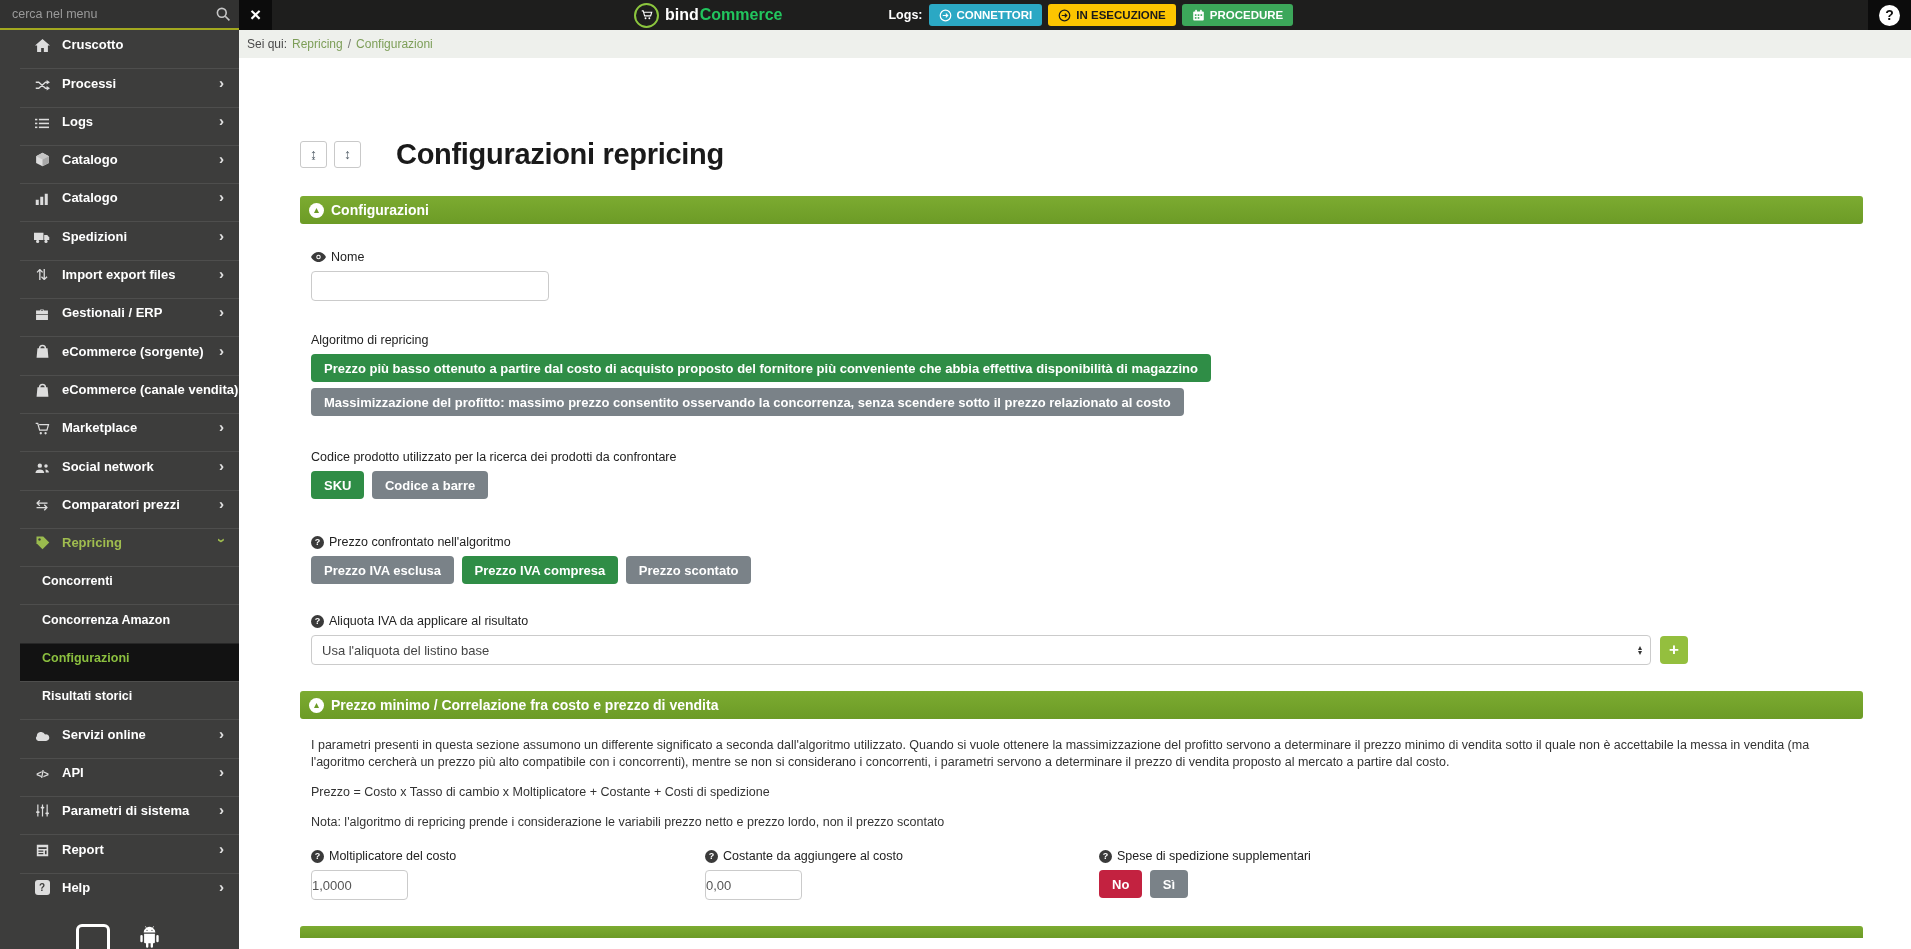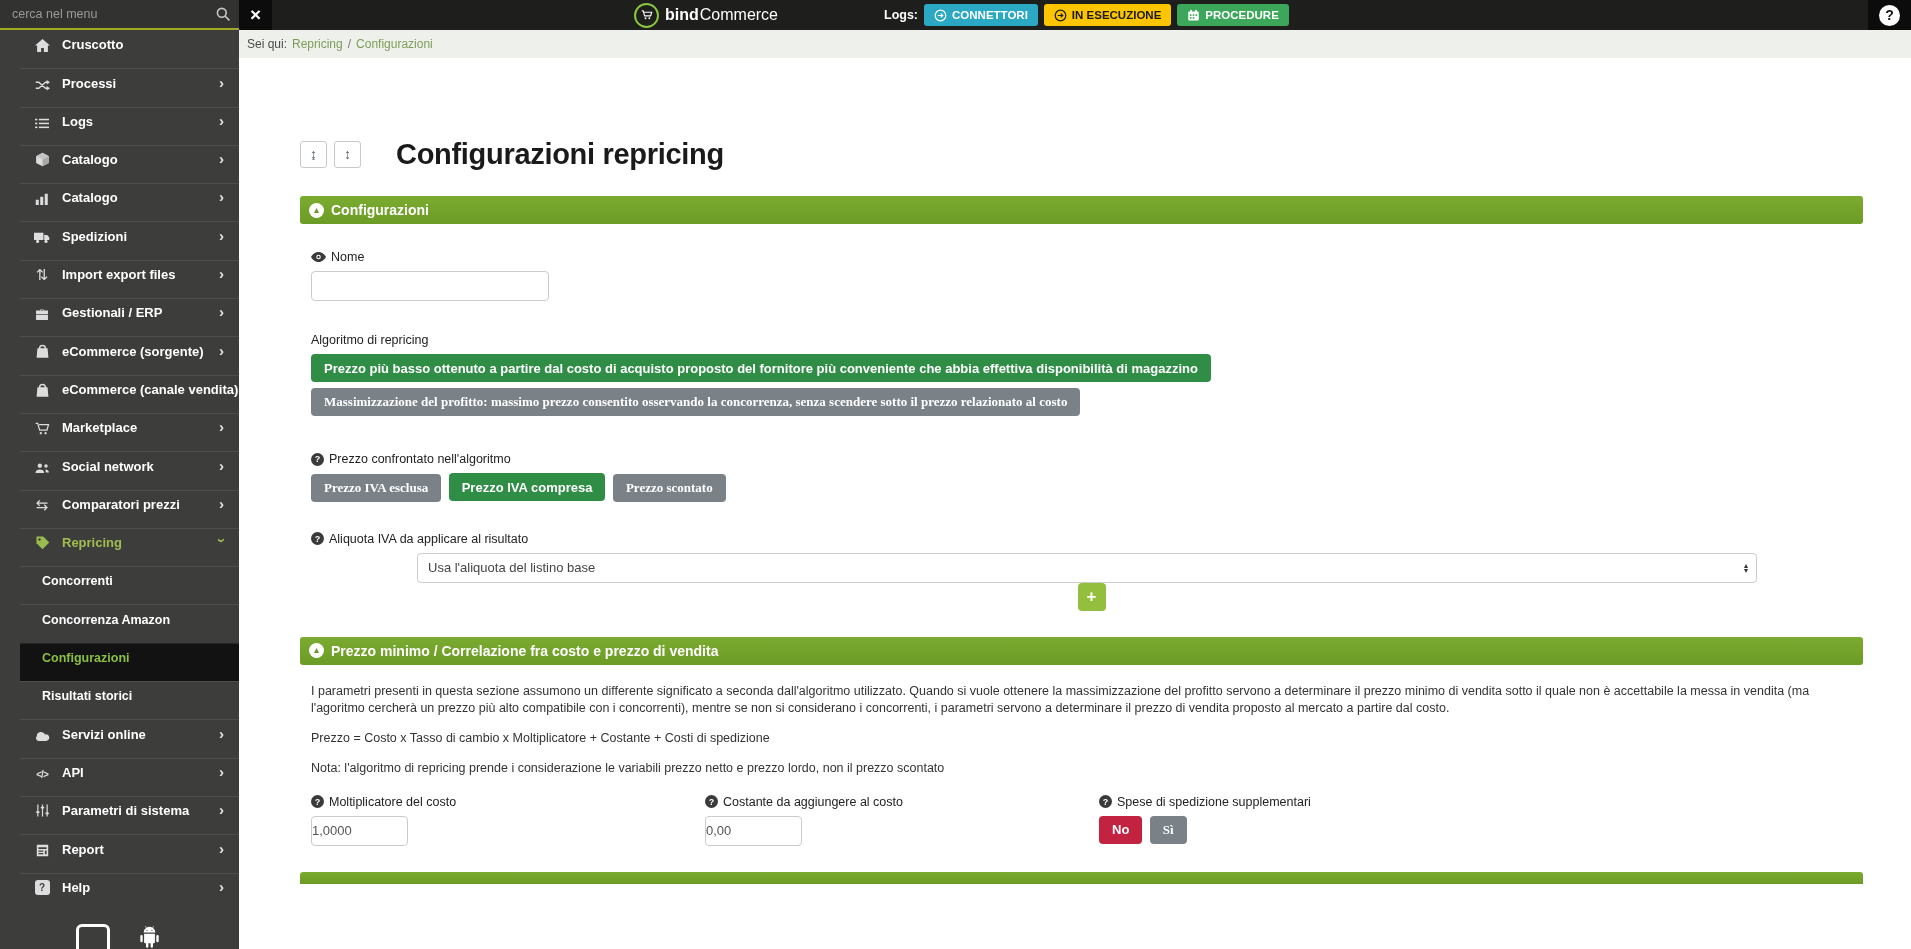--- a/index.html
+++ b/index.html
@@ -40,21 +40,21 @@
 
   .topbar { height:30px; background:#1e1e1d; display:flex; align-items:center; position:relative; }
   .tb-shade { position:absolute; left:980px; right:43px; top:0; bottom:0; background:#2a2a29; }
   .topbar > * { position:relative; z-index:1; }
   .tb-close { width:33px; height:30px; background:#0c0c0c; color:#fff; border:none;
               font-size:19px; font-weight:bold; cursor:pointer; line-height:30px; text-align:center; }
   .logo { display:flex; align-items:center; margin-left:362px; gap:6px; cursor:pointer;text-align:center; }
   .logo-circle { width:25px; height:25px; border:2.5px solid #8cc63e; border-radius:50%;
                  display:flex; align-items:center; justify-content:center; }
   .logo-t1 { color:#fff; font-size:16px; font-weight:bold; }
-  .logo-t2 { color:#ffffff; font-size:16px; font-weight:normal; margin-left:-5px; }
+  .logo-t2 { color:#22c55e; font-size:16px; font-weight:bold; margin-left:-5px; }
   .tb-logs { margin-left:106px; color:#fff; font-size:12.5px; font-weight:bold; }
   .tb-btn { height:22px; border:none; border-radius:3px; display:inline-flex; align-items:center;
             gap:5px; padding:0 10px; font-size:11.5px; font-weight:bold; margin-left:6px;
             cursor:pointer; font-family:inherit; }
   .tb-btn.cyan { background:#2ba8c4; color:#fff; }
   .tb-btn.yellow { background:#fdc500; color:#1a1a1a; }
   .tb-btn.green { background:#3ca75a; color:#fff; }
   .tb-help-zone { margin-left:auto; width:43px; height:30px; background:#0c0c0c;
                   display:flex; align-items:center; justify-content:center; cursor:pointer; }
   .tb-help { width:21px; height:21px; border-radius:50%; background:#fff; color:#111;
@@ -86,26 +86,26 @@
   .tinput { height:30px; border:1px solid #cbcbcb; border-radius:4px; padding:0 0;
             font-size:13px; color:#555; font-family:inherit; outline:none; }
   .w-nome { width:238px; }
   .w-num { width:97px; }
 
   .grp { margin-top:32px; }
   .btn { display:inline-flex; align-items:center; height:28px; padding:0 13px; border:none;
          border-radius:4px; color:#fff; font-size:13px; font-weight:bold; margin-right:3px;
          cursor:pointer; font-family:inherit; white-space:nowrap; }
   .btn.on { background:#2f8d46; }
-  .btn.off { background:#7a8288;font-family:Liberation Serif, serif; }
+  .btn.off { background:#7a8288; }
   .btn.no { background:#c32240; }
   .stack .btn { margin:0; }
   .stack > div + div { margin-top:6px; }
 
-  .aliq-row { display:flex; align-items:center;flex-direction:column; }
+  .aliq-row { display:flex; align-items:center; }
   .selectbox { width:1340px; height:30px; border:1px solid #cbcbcb; border-radius:4px; background:#fff;
                display:flex; align-items:center; padding:0 8px 0 10px; font-size:13px; color:#444; cursor:pointer; }
   .sel-txt { flex:1; }
   .stepper { display:flex; flex-direction:column; align-items:center; line-height:5px; font-size:8px; color:#333; }
   .plus-btn { width:28px; height:28px; min-width:28px; background:#94bf3e; border:none; border-radius:4px;
               color:#fff; font-size:17px; font-weight:bold; margin-left:9px; cursor:pointer;
               display:flex; align-items:center; justify-content:center; }
 
   .desc { margin-top:-8px; font-size:12.5px; color:#333; line-height:17px; max-width:1560px; }
   .formula { margin-top:14px; font-size:12.5px; color:#333; }
@@ -457,20 +457,27 @@
         </div>
 
         <div class="grp stack">
           <div class="lbl">
             <span>Algoritmo di repricing</span>
           </div>
           <div><button class="btn on">Prezzo più basso ottenuto a partire dal costo di acquisto proposto del fornitore più conveniente che abbia effettiva disponibilità di magazzino</button></div>
           <div><button class="btn off">Massimizzazione del profitto: massimo prezzo consentito osservando la concorrenza, senza scendere sotto il prezzo relazionato al costo</button></div>
         </div>
 
+        <div class="grp" style="margin-top:34px">
+          <div class="lbl">
+            <span>Codice prodotto utilizzato per la ricerca dei prodotti da confrontare</span>
+          </div>
+          <button class="btn on">SKU</button>
+          <button class="btn off">Codice a barre</button>
+        </div>
 
         <div class="grp" style="margin-top:36px">
           <div class="lbl">
             <span class="qmark">?</span>
             <span>Prezzo confrontato nell'algoritmo</span>
           </div>
           <button class="btn off">Prezzo IVA esclusa</button>
           <button class="btn on">Prezzo IVA compresa</button>
           <button class="btn off">Prezzo scontato</button>
         </div>

